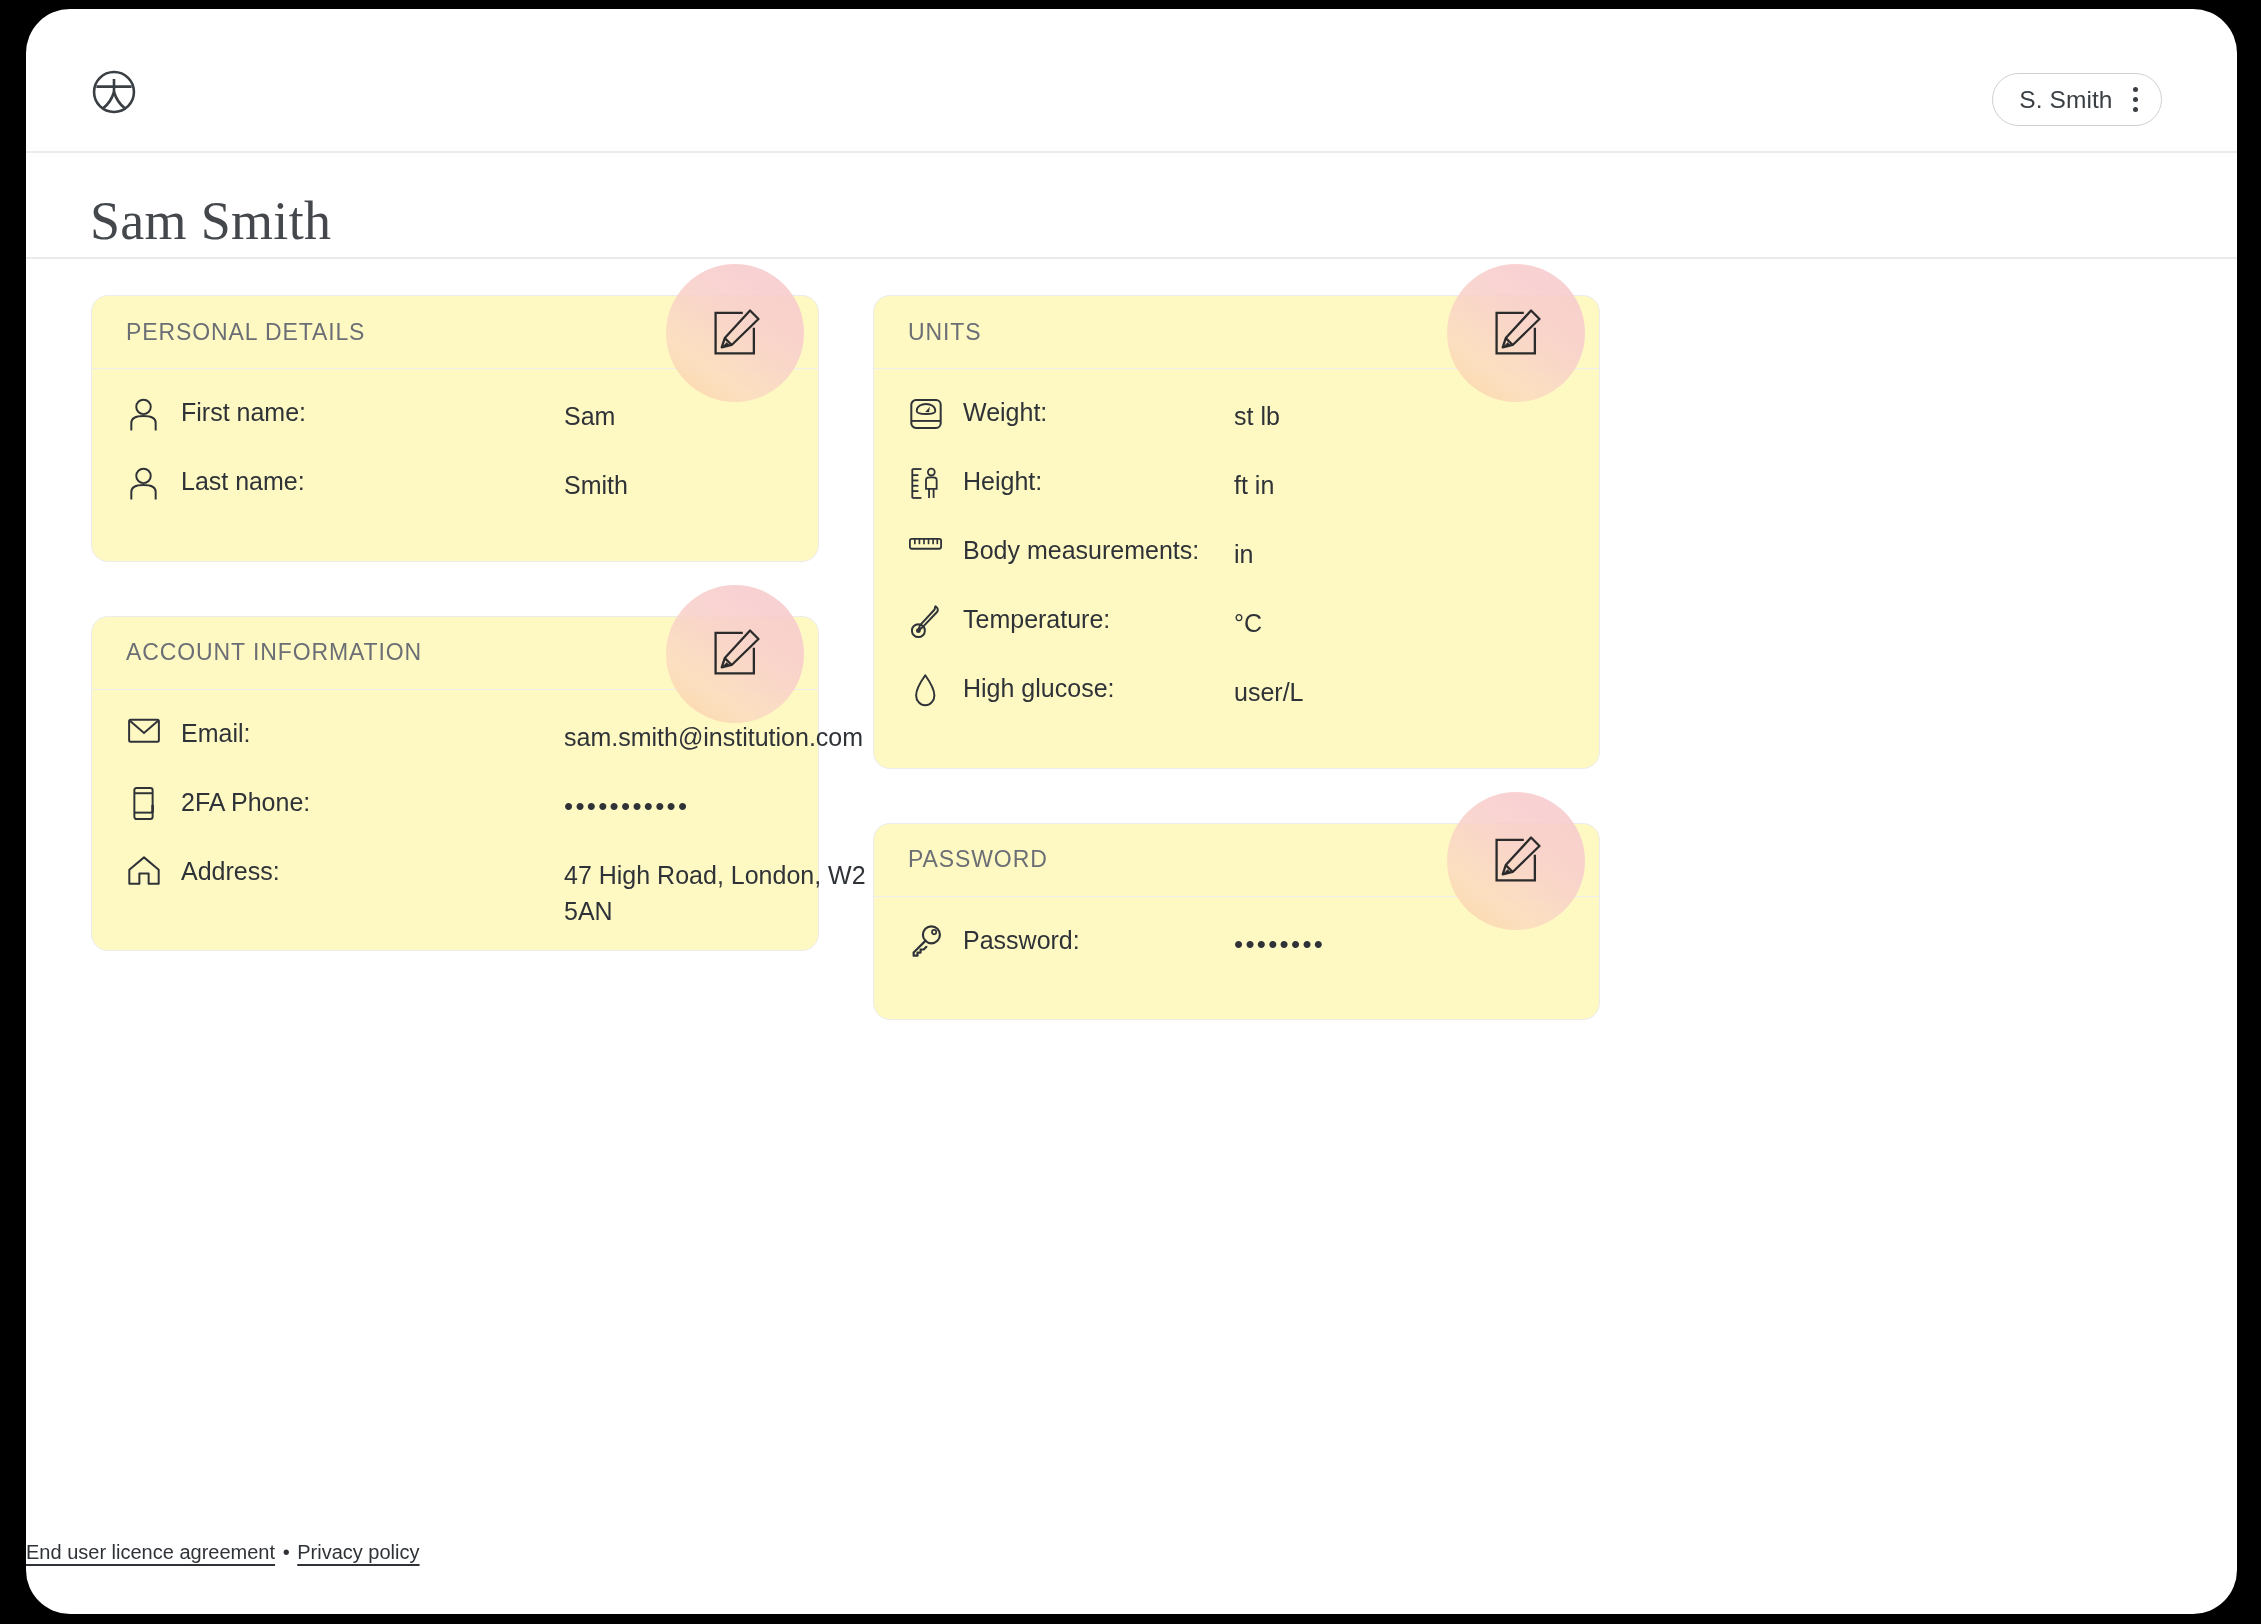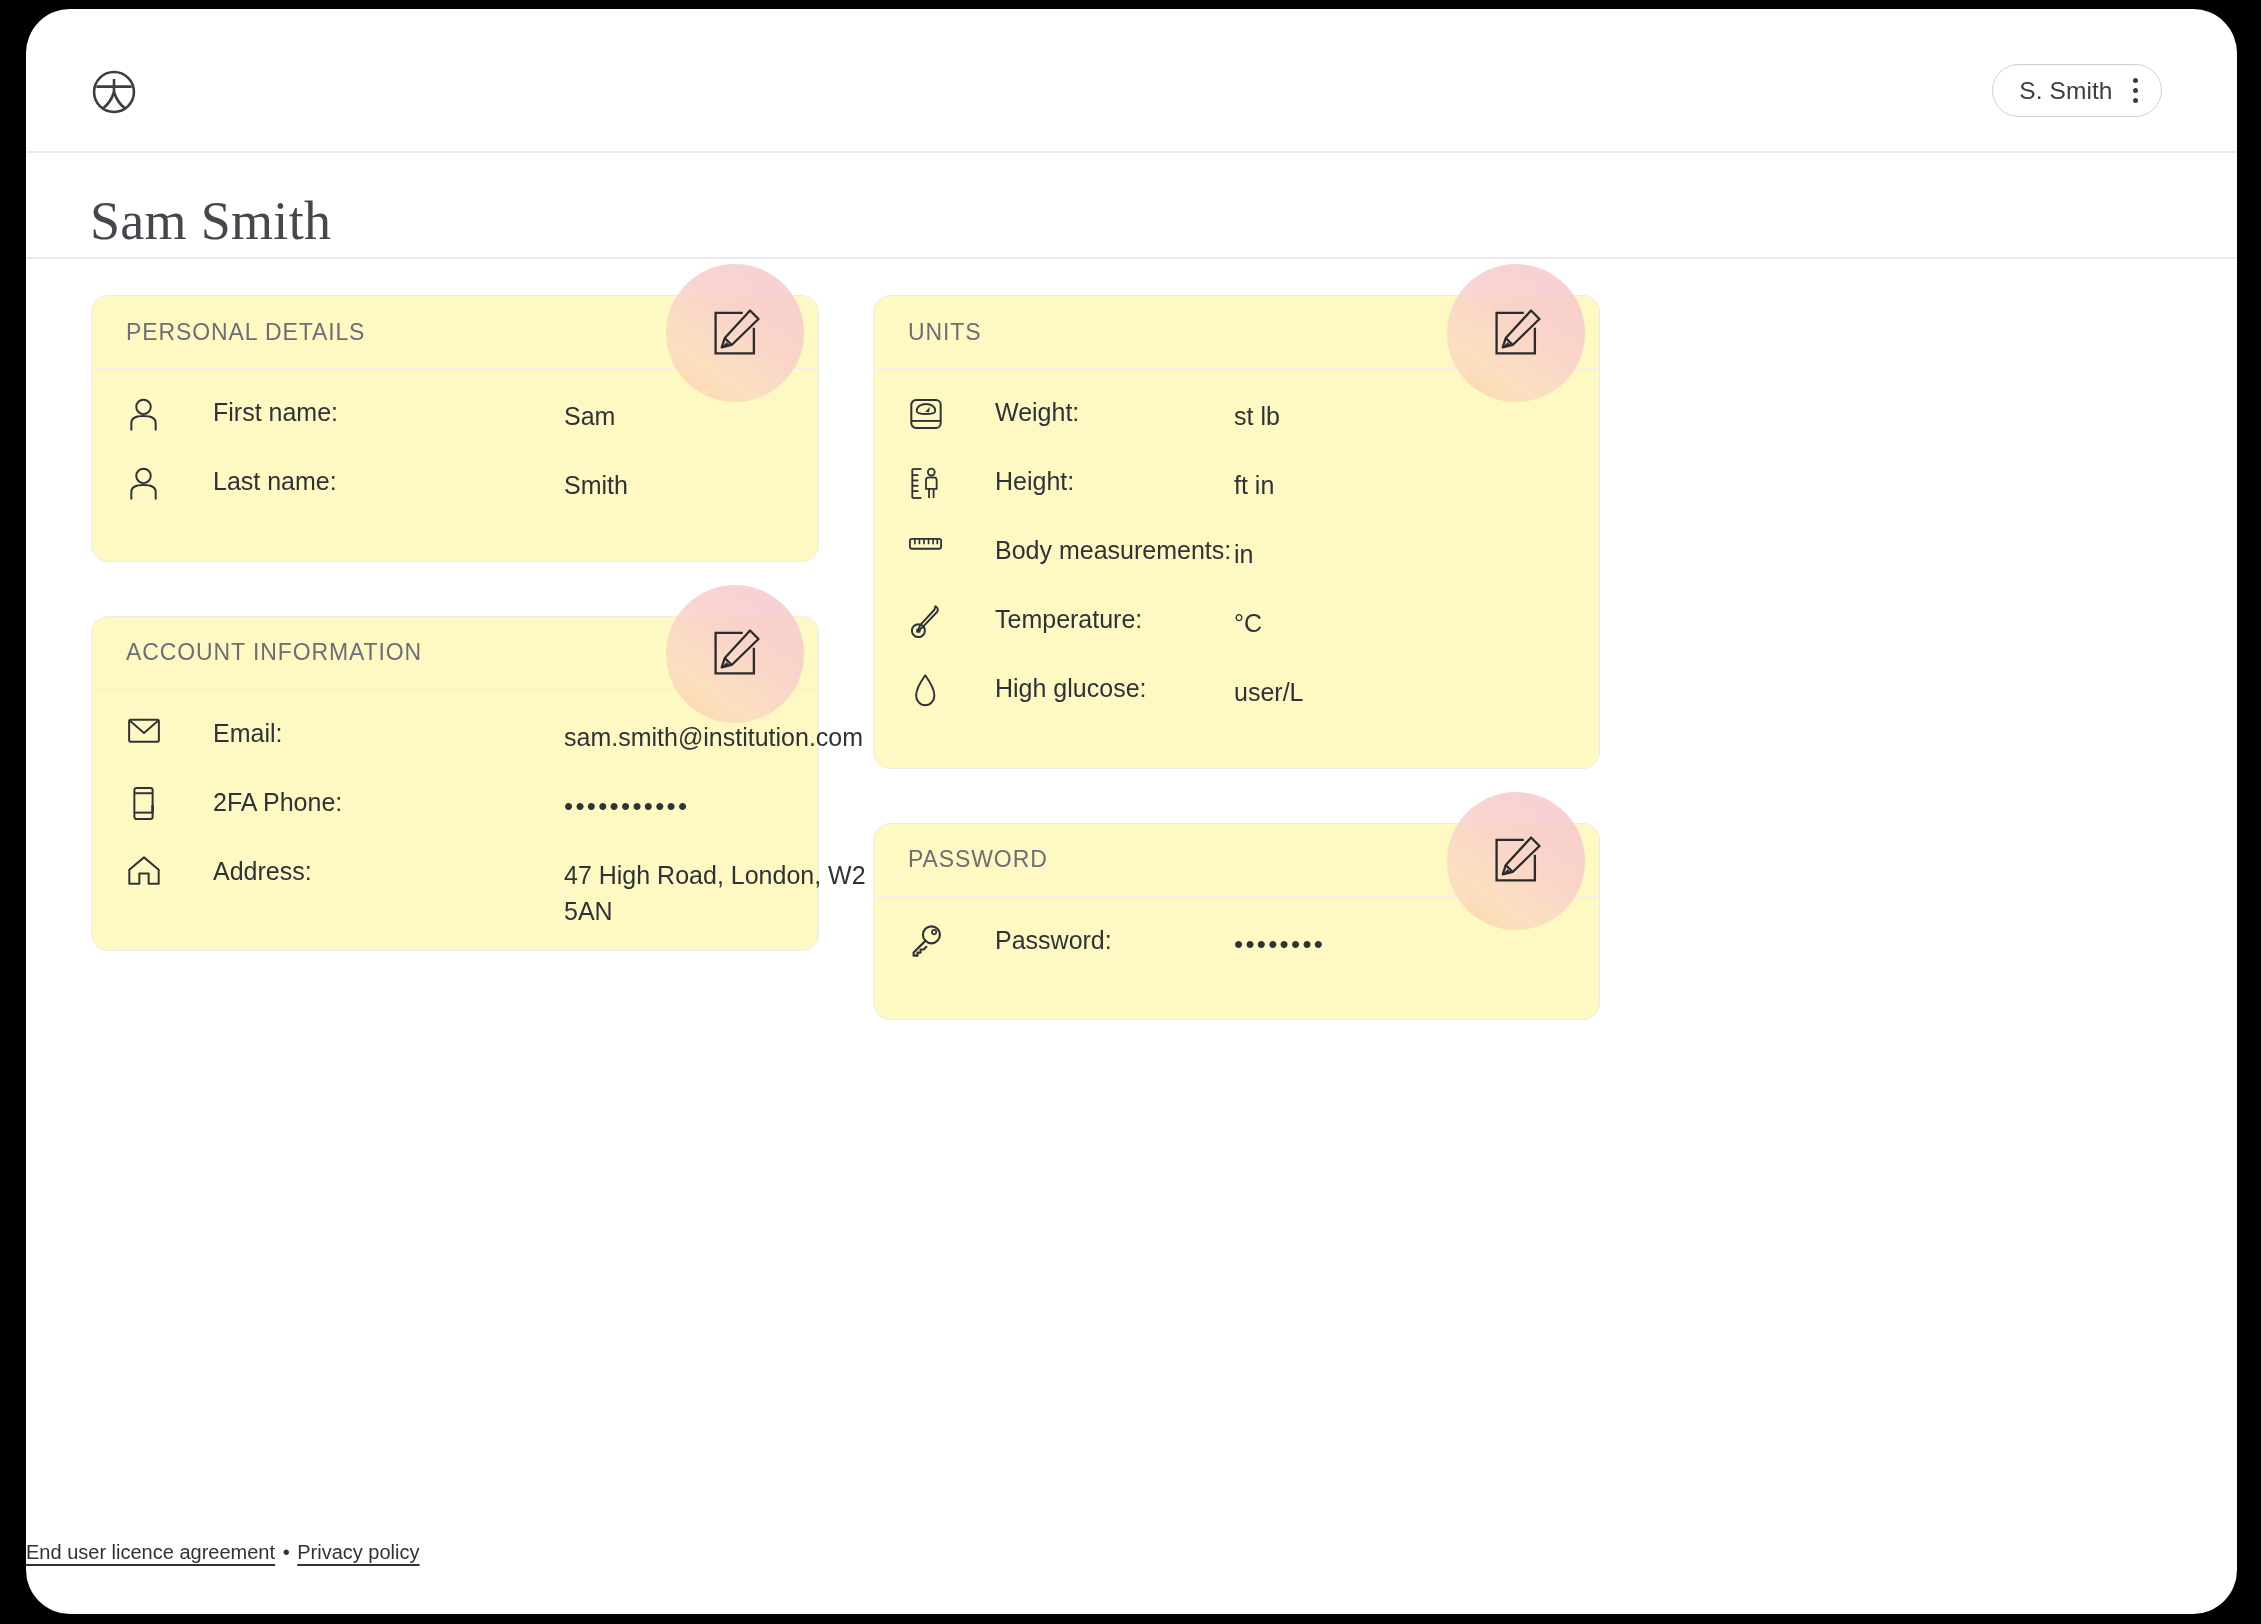--- a/index.html
+++ b/index.html
@@ -36,21 +36,21 @@
     position: absolute;
     left: 65px;
     top: 60px;
     width: 46px;
     height: 46px;
   }
 
   #account-button {
     position: absolute;
     right: 75px;
-    top: 55px;
+    top: 64px;
     height: 53px;
     padding: 0 23px 0 26px;
     display: flex;
     align-items: center;
     gap: 20px;
     border: 1.5px solid #cfcfcf;
     border-radius: 27.5px;
     background: #ffffff;
     cursor: pointer;
   }
@@ -181,21 +181,21 @@
   }
   .row-value {
     font-size: 25px;
     color: #2f3338;
     padding-top: 3.1px;
     line-height: 1.45;
   }
   
   #col-left  .row-value { position: absolute; left: 424px; width: 321px; margin-left: 48px; }
   #col-right .row-value { position: absolute; left: 360px; width: 344px; }
-  .row { position: relative; gap: 32px; }
+  .row { position: relative; }
 
   .dots {
     letter-spacing: 2.3px;
     font-size: 26px;
     color: #2f3338;
   }
 
   
   #footer {
     position: absolute;

